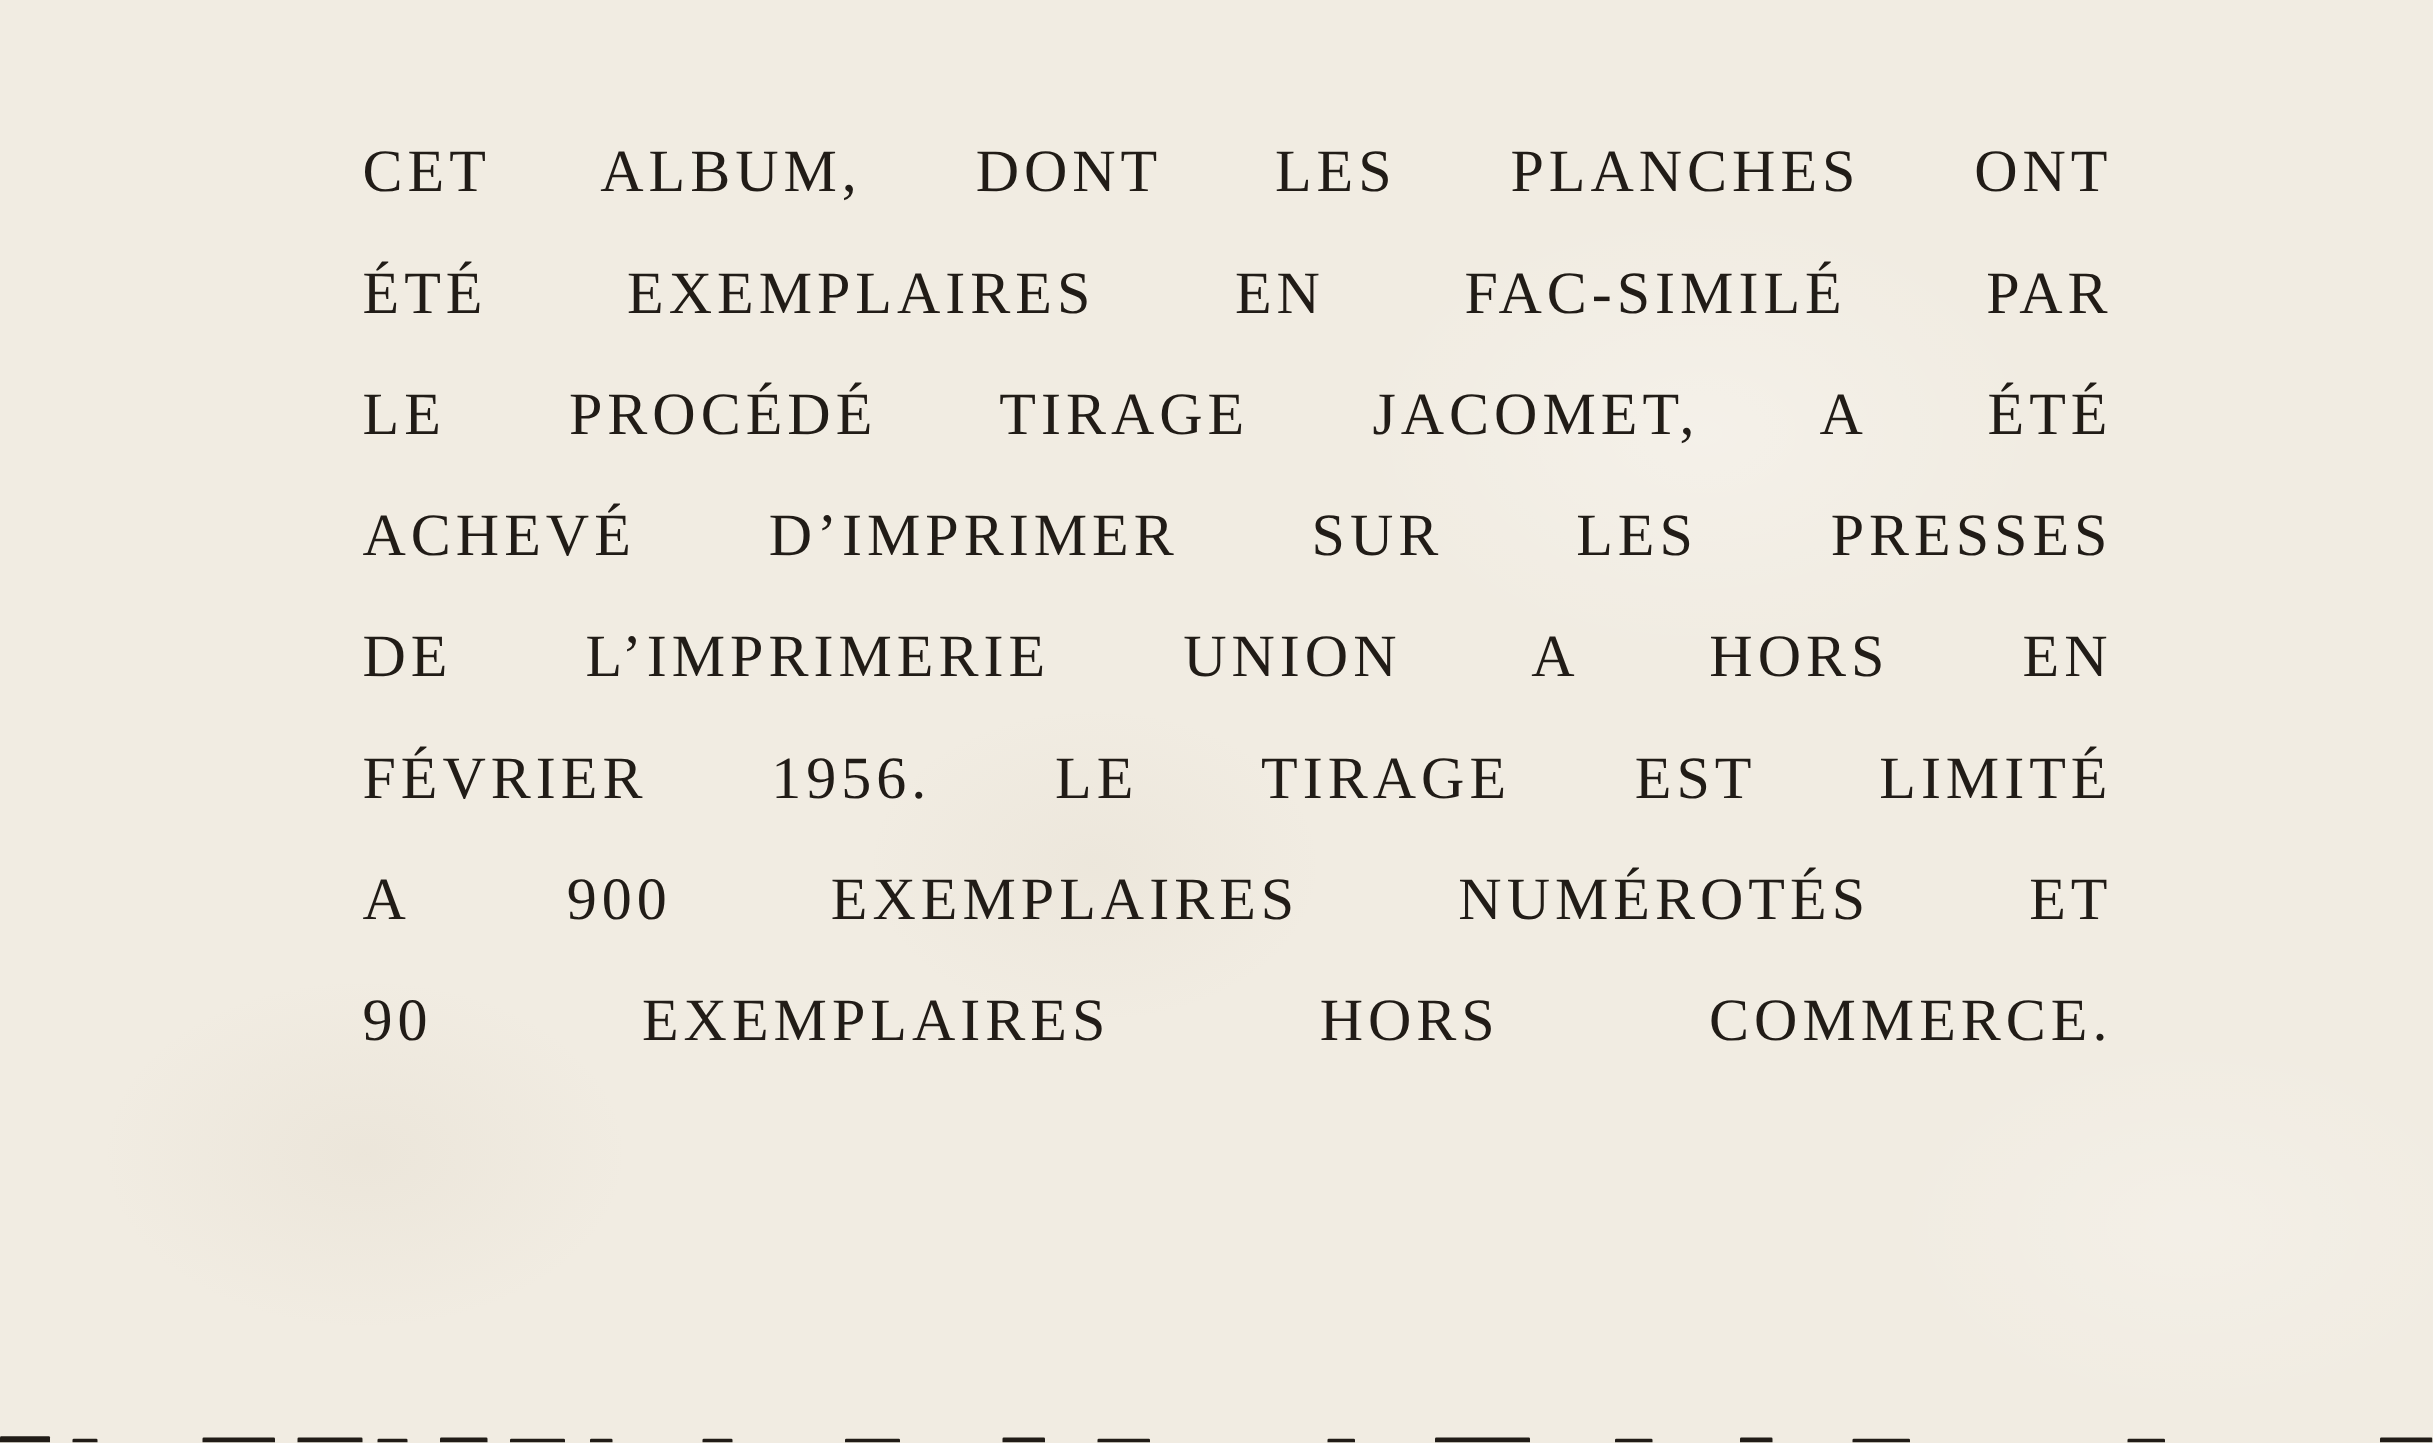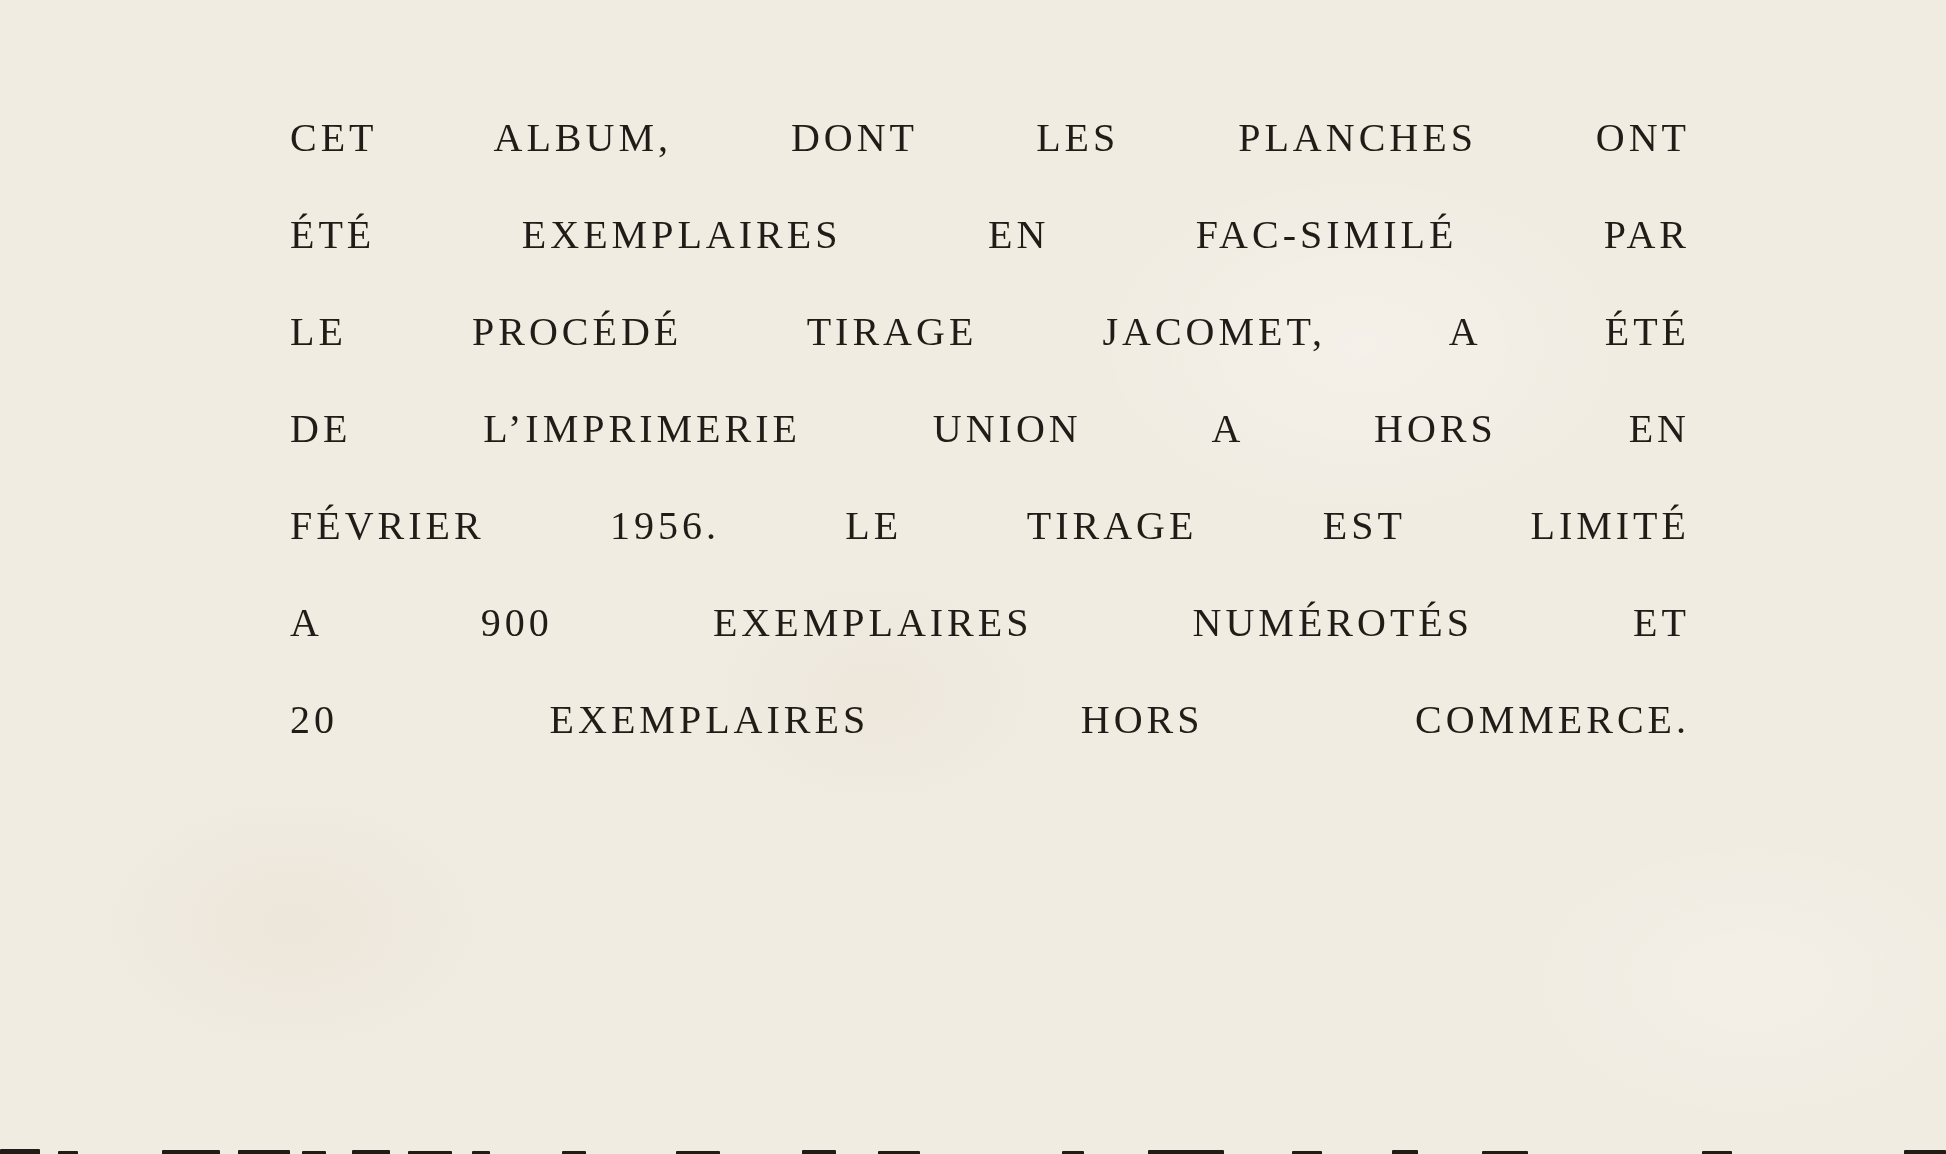--- a/index.html
+++ b/index.html
@@ -19,21 +19,21 @@
       radial-gradient(ellipse 260px 180px at 45% 60%, rgba(185,170,145,0.08), rgba(185,170,145,0) 70%),
       radial-gradient(ellipse 350px 220px at 90% 85%, rgba(255,255,255,0.18), rgba(255,255,255,0) 70%);
   }
   .colophon {
     position: absolute;
     left: 290px;
     top: 89px;
     width: 1400px;
   }
   .colophon-line {
-    font-size: 40px;
+    font-size: 48px;
     line-height: 97px;
     letter-spacing: 4px;
     word-spacing: 10px;
     text-align: justify;
     text-align-last: justify;
     -moz-text-align-last: justify;
     white-space: normal;
     overflow: visible;
   }
   #bottom-marks { position: absolute; left: 0; bottom: 0; width: 100%; height: 8px; }
@@ -43,24 +43,25 @@
     border-radius: 1px 1px 0 0;
   }
 </style>
 </head>
 <body style="background-color: rgb(241, 236, 226);">
 
 <div class="colophon" style="color: rgb(33, 28, 23);">
   <div class="colophon-line">CET ALBUM, DONT LES PLANCHES ONT</div>
   <div class="colophon-line">ÉTÉ EXEMPLAIRES EN FAC-SIMILÉ PAR</div>
   <div class="colophon-line">LE PROCÉDÉ TIRAGE JACOMET, A ÉTÉ</div>
+  <div class="colophon-line">ACHEVÉ D’IMPRIMER SUR LES PRESSES</div>
   <div class="colophon-line">DE L’IMPRIMERIE UNION A HORS EN</div>
   <div class="colophon-line">FÉVRIER 1956. LE TIRAGE EST LIMITÉ</div>
   <div class="colophon-line">A 900 EXEMPLAIRES NUMÉROTÉS ET</div>
-  <div class="colophon-line">20 EXEMPLAIRES HORS COMMERCE.</div>
+  <div class="colophon-line">90 EXEMPLAIRES HORS COMMERCE.</div>
 </div>
 
 <div id="bottom-marks">
     <div class="cut-mark" style="left: 0px; width: 40px; height: 5px; background-color: rgb(33, 28, 23);"></div>
     <div class="cut-mark" style="left: 58px; width: 20px; height: 3px; background-color: rgb(33, 28, 23);"></div>
     <div class="cut-mark" style="left: 162px; width: 58px; height: 4px; background-color: rgb(33, 28, 23);"></div>
     <div class="cut-mark" style="left: 238px; width: 52px; height: 4px; background-color: rgb(33, 28, 23);"></div>
     <div class="cut-mark" style="left: 302px; width: 24px; height: 3px; background-color: rgb(33, 28, 23);"></div>
     <div class="cut-mark" style="left: 352px; width: 38px; height: 4px; background-color: rgb(33, 28, 23);"></div>
     <div class="cut-mark" style="left: 408px; width: 44px; height: 3px; background-color: rgb(33, 28, 23);"></div>

